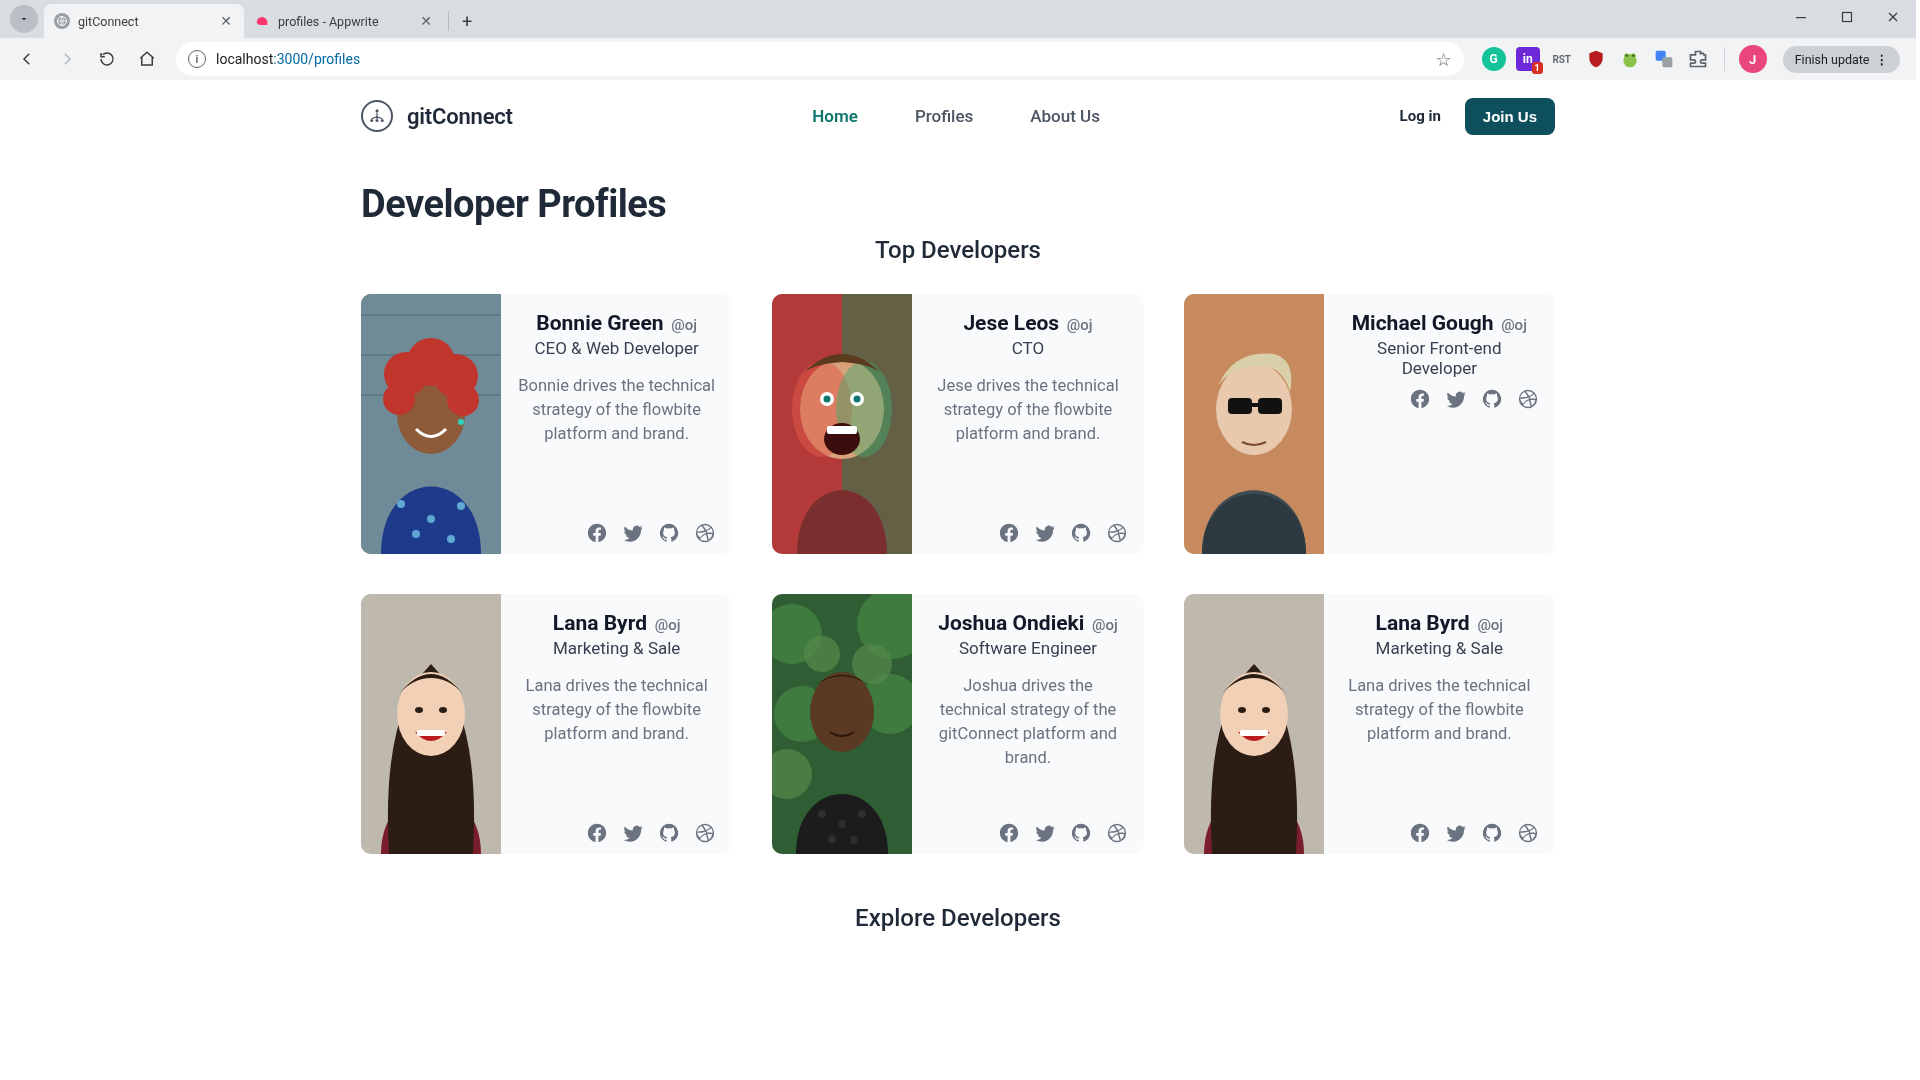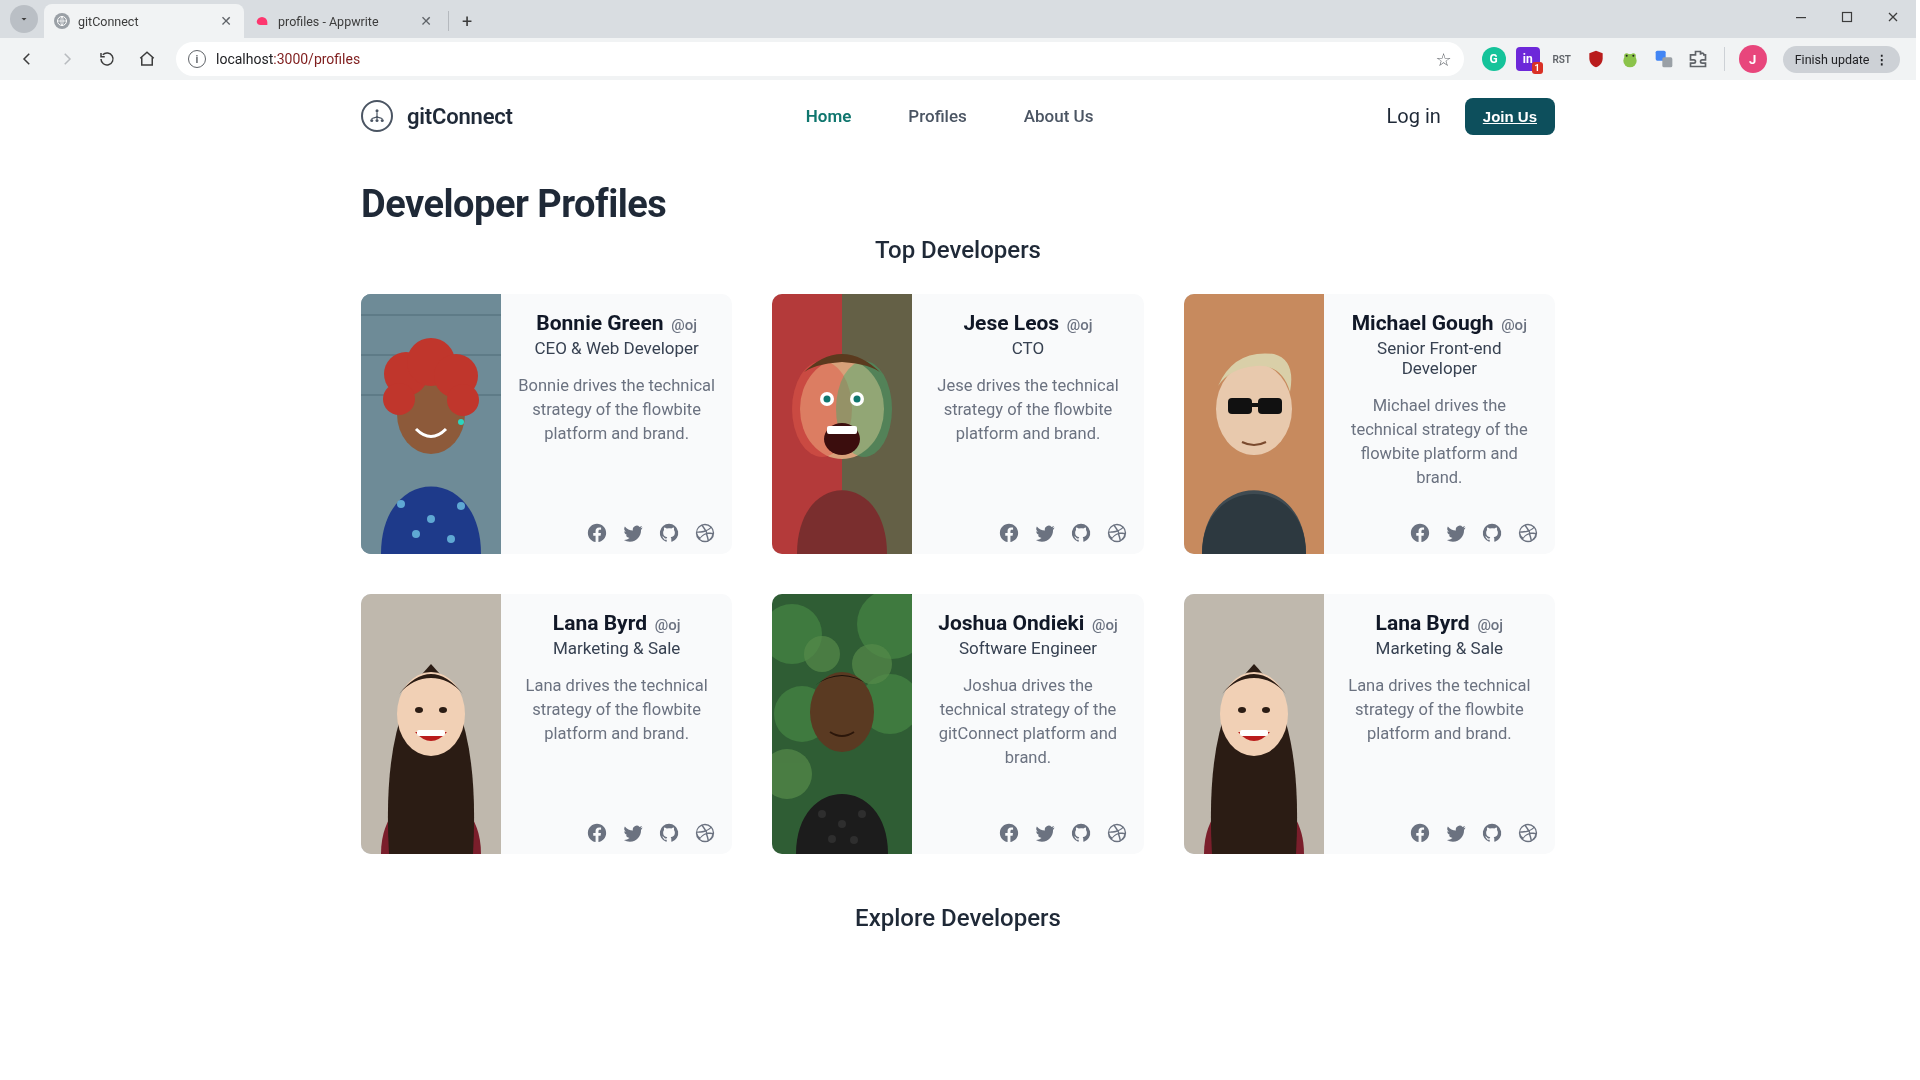--- a/index.html
+++ b/index.html
@@ -27,21 +27,21 @@
   .win-ctrl svg { width:12px; height:12px; }
 
   .toolbar { height: 42px; background:#f1f3f4; display:flex; align-items:center; padding: 0 10px; gap:6px; }
   .tb-btn { width:34px; height:34px; border-radius:17px; display:flex; align-items:center; justify-content:center; color:#3c3c3c; }
   .tb-btn.disabled { color:#b8bbbf; }
   .tb-btn svg { width:18px; height:18px; }
 
   .address-bar { flex:1; height:34px; background:#ffffff; border-radius:17px; display:flex; align-items:center; padding:0 12px; gap:10px; color:#202124; font-size:14px; margin: 0 6px; }
   .address-bar .info-icon { color:#5f6368; width:18px; height:18px; display:flex; align-items:center; justify-content:center; border:1.5px solid #5f6368; border-radius:50%; font-size:11px; font-weight:600; }
   .address-bar .url-host { color:#202124; }
-  .address-bar .url-path { color:#7f1d1d; }
+  .address-bar .url-path { color:#0369a1; }
   .address-bar .spacer { flex:1; }
   .address-bar .star { color:#5f6368; font-size:18px; }
 
   .ext-icons { display:flex; align-items:center; gap:10px; padding:0 6px; }
   .ext { width:24px; height:24px; border-radius:4px; display:flex; align-items:center; justify-content:center; font-size:12px; font-weight:700; position:relative; }
   .ext.grammarly { background:#15c39a; color:#fff; border-radius:50%; }
   .ext.linkedin { background:#6d28d9; color:#fff; }
   .ext .badge { position:absolute; bottom:-3px; right:-3px; background:#d93025; color:#fff; font-size:9px; padding:0 3px; border-radius:3px; line-height:12px; }
   .ext.rst { background:transparent; color:#5f6368; font-size:10px; font-weight:600; }
   .ext.ublock { color:#d93025; }
@@ -61,25 +61,25 @@
   .brand { display:flex; align-items:center; gap:14px; }
   .brand-logo { width:32px; height:32px; border:2px solid #4b5563; border-radius:50%; display:flex; align-items:center; justify-content:center; }
   .brand-logo svg { width:18px; height:18px; }
   .brand-name { font-size:22px; font-weight:600; color:#1f2937; letter-spacing:-0.2px; }
 
   .nav { flex:1; display:flex; justify-content:center; gap:57px; }
   .nav a { text-decoration:none; color:#4b5563; font-size:17px; font-weight:500; }
   .nav a.active { color:#0f766e; font-weight:600; }
 
   .header-actions { display:flex; align-items:center; gap:24px; }
-  .login-link { color:#1f2937; font-size:20px; font-weight:400; text-decoration:none; }
+  .login-link { color:#1f2937; font-size:15px; font-weight:700; text-decoration:none; }
   .join-btn { background:#0f4c5c; background:#134e4a; color:#fff; border:none; border-radius:8px; padding:10px 18px; font-size:15px; font-weight:600; cursor:pointer; }
   .join-btn { background:#0f4c5c; }
   .join-btn { background:#104e58; }
-  .join-btn { background:#0d4f5c;text-decoration:underline; }
+  .join-btn { background:#0d4f5c; }
   .join-btn { background:#134e4a; }
 
   .page-content { max-width:1210px; margin:0 auto; padding: 0 8px 60px 8px; }
   .page-heading h1 { font-size:38px; font-weight:700; color:#1f2937; margin: 30px 0 10px 0; letter-spacing:-0.5px; }
   .section-title { text-align:center; font-size:24px; color:#1f2937; margin: 4px 0 30px 0; font-weight:500; }
   .section-title.explore { margin-top: 50px; }
 
   .grid { display:grid; grid-template-columns: repeat(3, 1fr); gap: 40px; text-align: center; }
 
   .card { background:#f9fafb; border-radius:10px; display:flex; overflow:hidden; min-height:210px; }
@@ -458,21 +458,20 @@
           </div>
           <div class="card">
             <div class="photo">
               <svg viewBox="0 0 140 260" preserveAspectRatio="xMidYMid slice">
                 <use href="#av-michael"></use>
               </svg>
             </div>
             <div class="body">
               <div class="name-line"><span>Michael Gough</span><span class="handle"> @oj</span></div>
               <div class="role">Senior Front-end Developer</div>
-              <div class="bio">Michael drives the technical strategy of the flowbite platform and brand.</div>
               <div class="socials">
                 <a href="#" class="sicon">
                   <svg viewBox="0 0 24 24">
                     <use href="#ic-facebook"></use>
                   </svg>
                 </a>
                 <a href="#" class="sicon">
                   <svg viewBox="0 0 24 24">
                     <use href="#ic-twitter"></use>
                   </svg>

